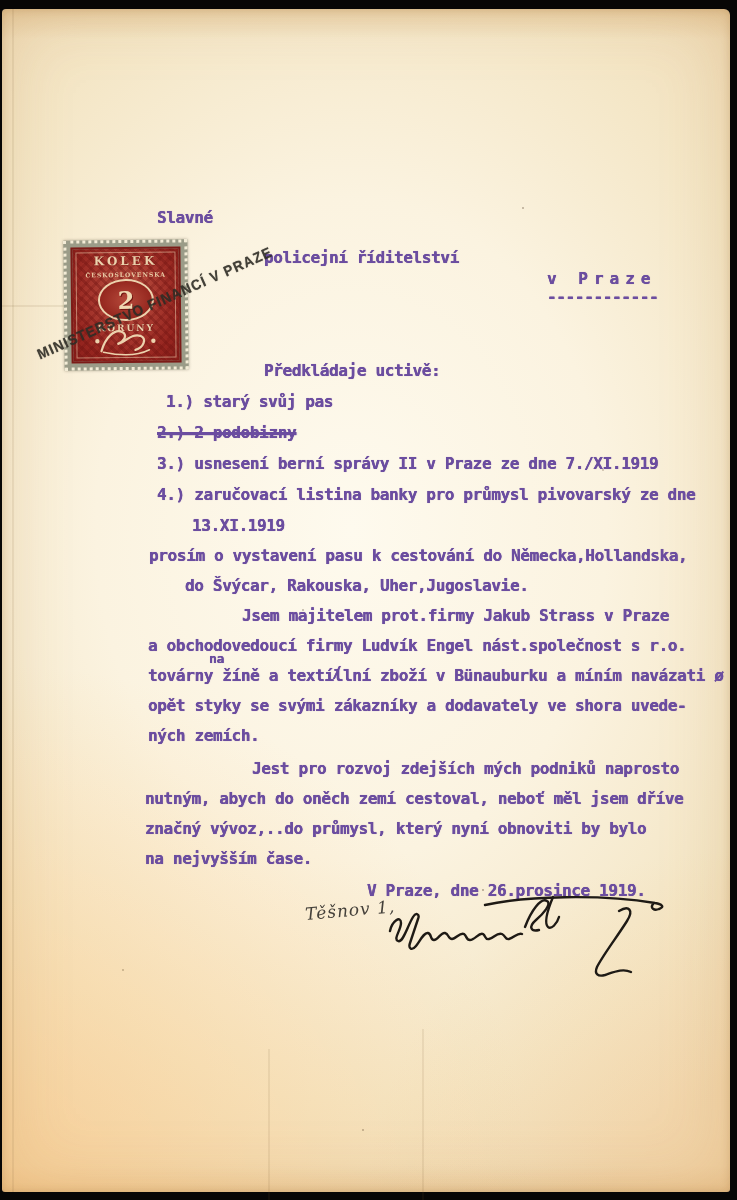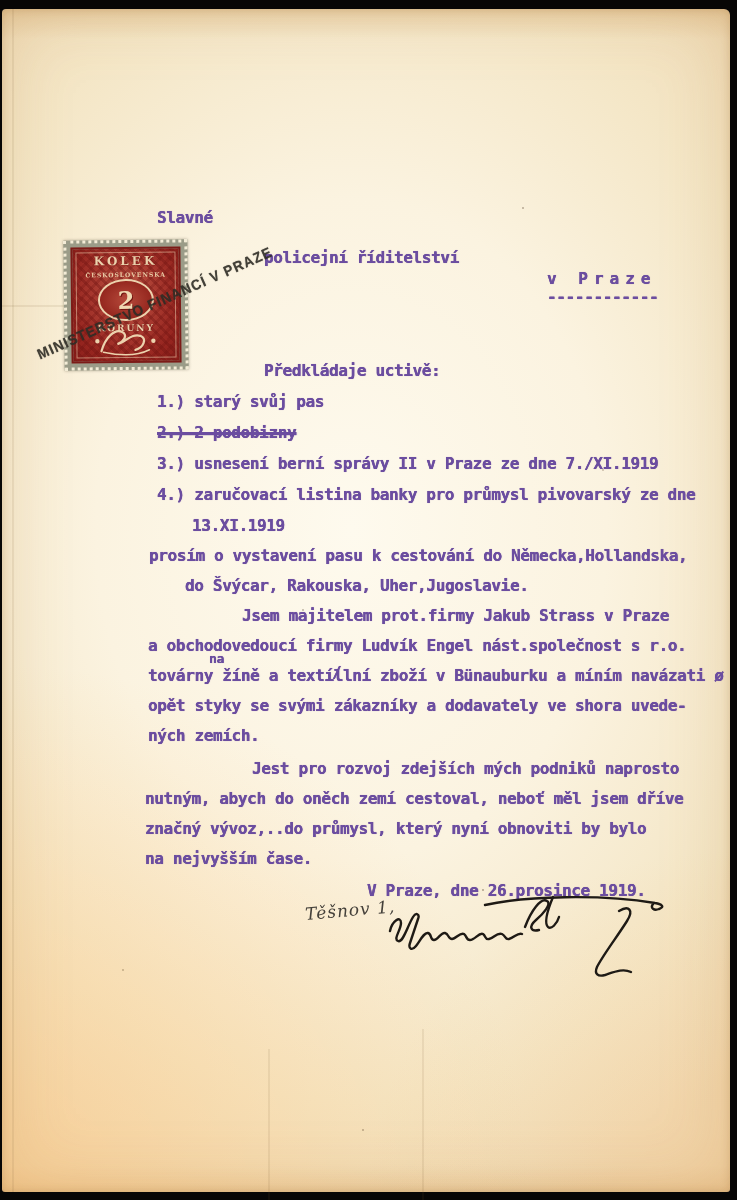--- a/index.html
+++ b/index.html
@@ -112,21 +112,21 @@
       </div>
     </div>
     <div class="overprint">MINISTERSTVO FINANCÍ V PRAZE</div>
 
     <div class="tw" style="left:155px;top:199px;">Slavné</div>
     <div class="tw" style="left:262px;top:239px;">policejní říditelství</div>
     <div class="tw spaced" style="left:545px;top:260px;">v Praze</div>
     <div class="tw" style="left:545px;top:278px;">------------</div>
 
     <div class="tw" style="left:238px;top:352px;margin-left:24px;">Předkládaje uctivě:</div>
-    <div class="tw" style="left:155px;top:383px;text-align:center;">1.) starý svůj pas</div>
+    <div class="tw" style="left:164px;top:383px;text-align:center;">1.) starý svůj pas</div>
     <div class="tw struck" style="left:155px;top:414px;">2.) 2 podobizny</div>
     <div class="tw" style="left:155px;top:445px;">3.) usnesení berní správy II v Praze ze dne 7./XI.1919</div>
     <div class="tw" style="left:155px;top:476px;">4.) zaručovací listina banky pro průmysl pivovarský ze dne</div>
     <div class="tw" style="left:190px;top:507px;">13.XI.1919</div>
     <div class="tw" style="left:147px;top:537px;">prosím o vystavení pasu k cestování do Německa,Hollandska,</div>
     <div class="tw" style="left:147px;top:567px;margin-left:36px;">do Švýcar, Rakouska, Uher,Jugoslavie.</div>
     <div class="tw" style="left:240px;top:597px;">Jsem majitelem prot.firmy Jakub Strass v Praze</div>
     <div class="tw" style="left:146px;top:627px;">a obchodovedoucí firmy Ludvík Engel nást.společnost s r.o.</div>
     <div class="tw" style="left:146px;top:657px;">továrny žíně a textíllní zboží v Bünauburku a míním navázati ø</div>
     <div class="tw sup" style="left:207px;top:642px;">na</div>

